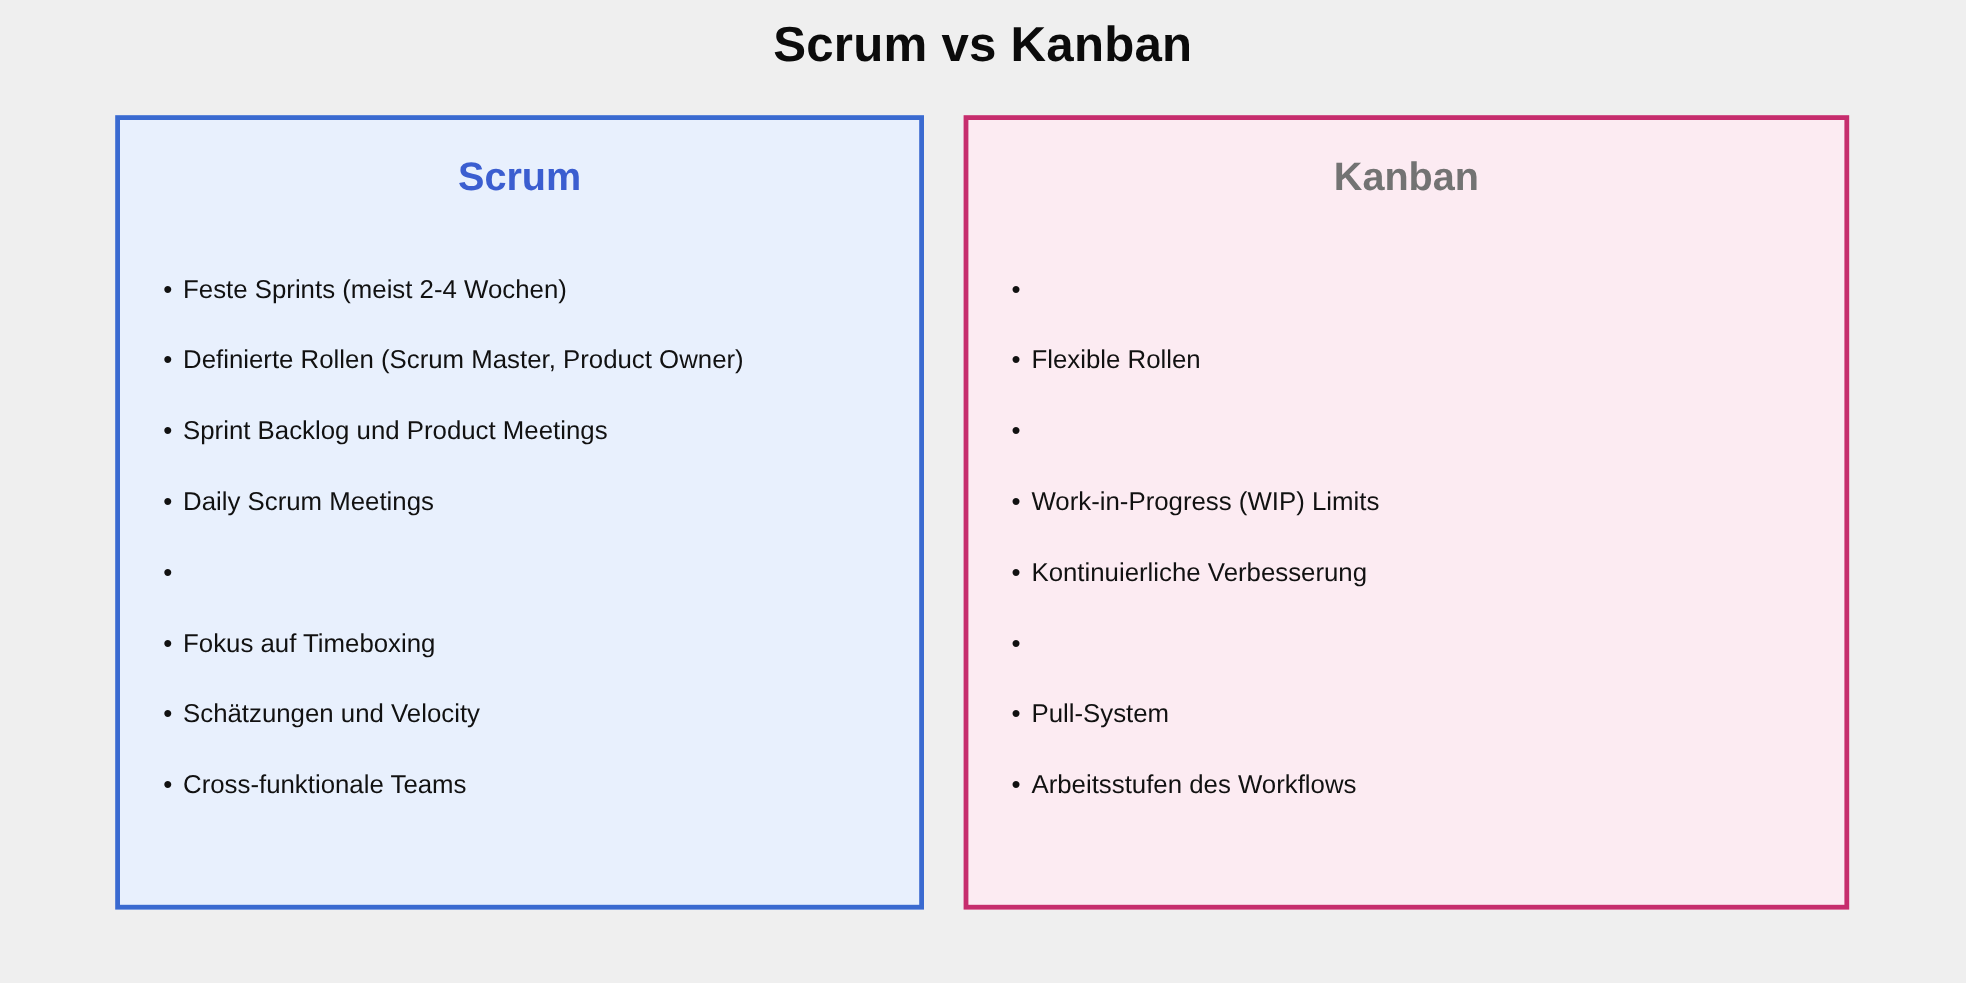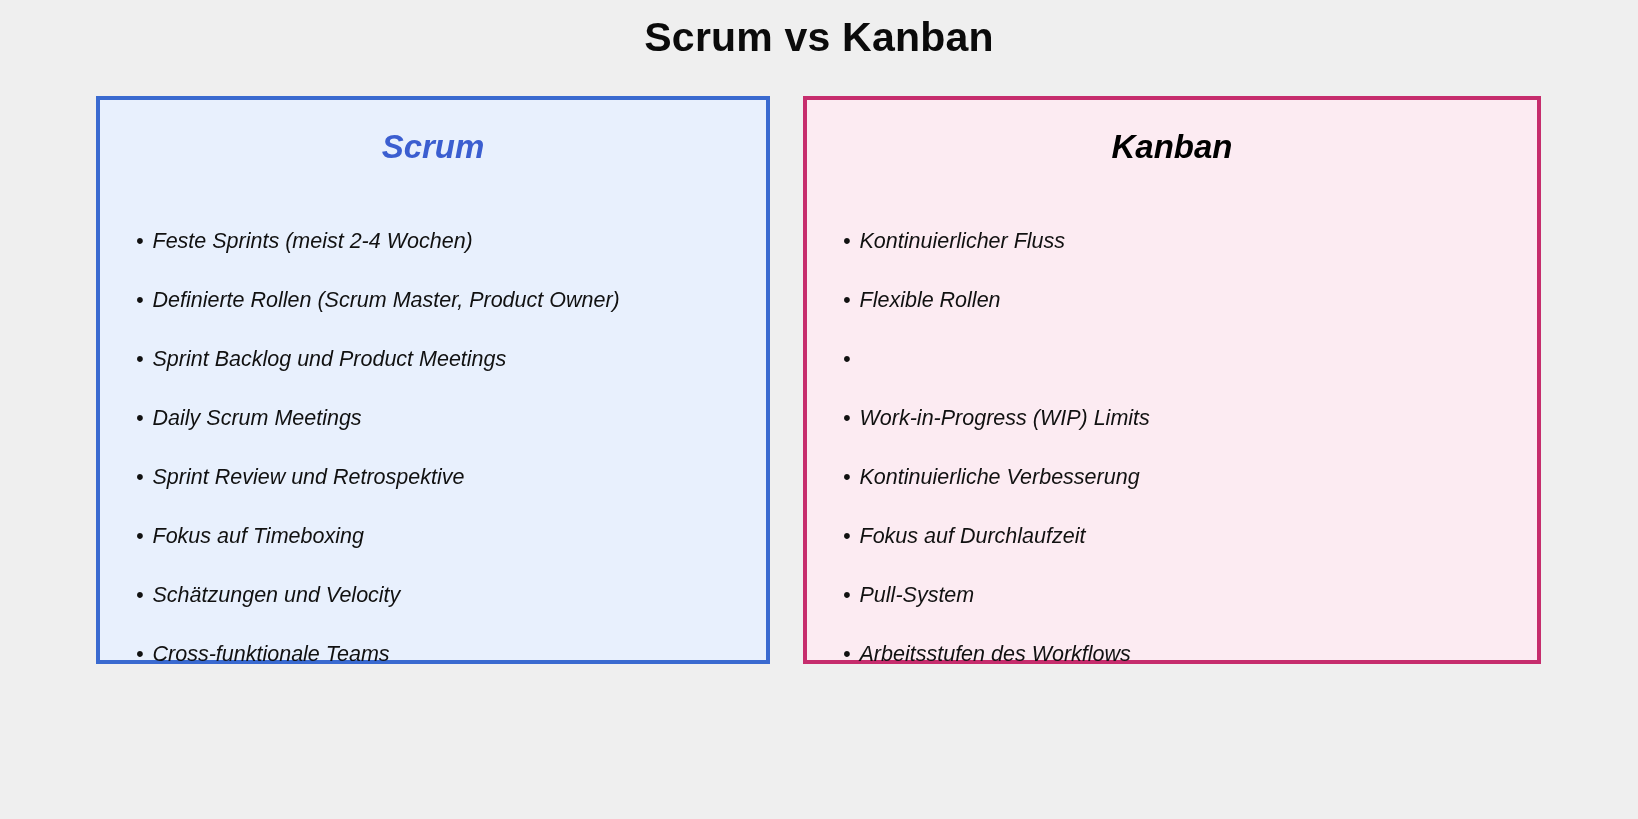--- a/index.html
+++ b/index.html
@@ -23,25 +23,24 @@
     text-align: center;
     font-size: 41px;
     font-weight: bold;
     color: #0b0b0b;
     letter-spacing: 0.2px;
   }
 
   .panel {
     position: absolute;
     top: 96px;
-    height: 568px;
+    height: 662px;
     box-sizing: border-box;
     border-style: solid;
     border-width: 4px;
-    font-style: italic;
   }
 
   #panel-scrum {
     left: 96px;
     width: 674px;
     border-color: #3a6ad0;
     background: #e8f0fd;
   }
 
   #panel-kanban {
@@ -52,21 +51,21 @@
   }
 
   .panel-heading {
     text-align: center;
     font-size: 33px;
     font-weight: bold;
     margin-top: 29px;
     line-height: 1.1;
   }
   #panel-scrum .panel-heading { color: #3b5ed0; }
-  #panel-kanban .panel-heading { color: #000000; }
+  #panel-kanban .panel-heading { color: #737373; }
 
   .bullet-list {
     list-style: none;
     margin: 0;
     padding: 0;
     position: absolute;
     top: 112px;
     left: 36px;
     right: 10px;
   }
@@ -108,21 +107,20 @@
     <li class="bullet-item">
         <span class="bullet-dot">•</span>
         <span>Sprint Backlog und Product Meetings</span>
       </li>
     <li class="bullet-item">
         <span class="bullet-dot">•</span>
         <span>Daily Scrum Meetings</span>
       </li>
     <li class="bullet-item">
         <span class="bullet-dot">•</span>
-        <span>Sprint Review und Retrospektive</span>
       </li>
     <li class="bullet-item">
         <span class="bullet-dot">•</span>
         <span>Fokus auf Timeboxing</span>
       </li>
     <li class="bullet-item">
         <span class="bullet-dot">•</span>
         <span>Schätzungen und Velocity</span>
       </li>
     <li class="bullet-item">
@@ -130,40 +128,38 @@
         <span>Cross-funktionale Teams</span>
       </li>
   </ul>
 </section>
 
 <section class="panel" id="panel-kanban">
   <div class="panel-heading">Kanban</div>
   <ul class="bullet-list">
     <li class="bullet-item">
         <span class="bullet-dot">•</span>
-        <span>Kontinuierlicher Fluss</span>
       </li>
     <li class="bullet-item">
         <span class="bullet-dot">•</span>
         <span>Flexible Rollen</span>
       </li>
     <li class="bullet-item">
         <span class="bullet-dot">•</span>
       </li>
     <li class="bullet-item">
         <span class="bullet-dot">•</span>
         <span>Work-in-Progress (WIP) Limits</span>
       </li>
     <li class="bullet-item">
         <span class="bullet-dot">•</span>
         <span>Kontinuierliche Verbesserung</span>
       </li>
     <li class="bullet-item">
         <span class="bullet-dot">•</span>
-        <span>Fokus auf Durchlaufzeit</span>
       </li>
     <li class="bullet-item">
         <span class="bullet-dot">•</span>
         <span>Pull-System</span>
       </li>
     <li class="bullet-item">
         <span class="bullet-dot">•</span>
         <span>Arbeitsstufen des Workflows</span>
       </li>
   </ul>

